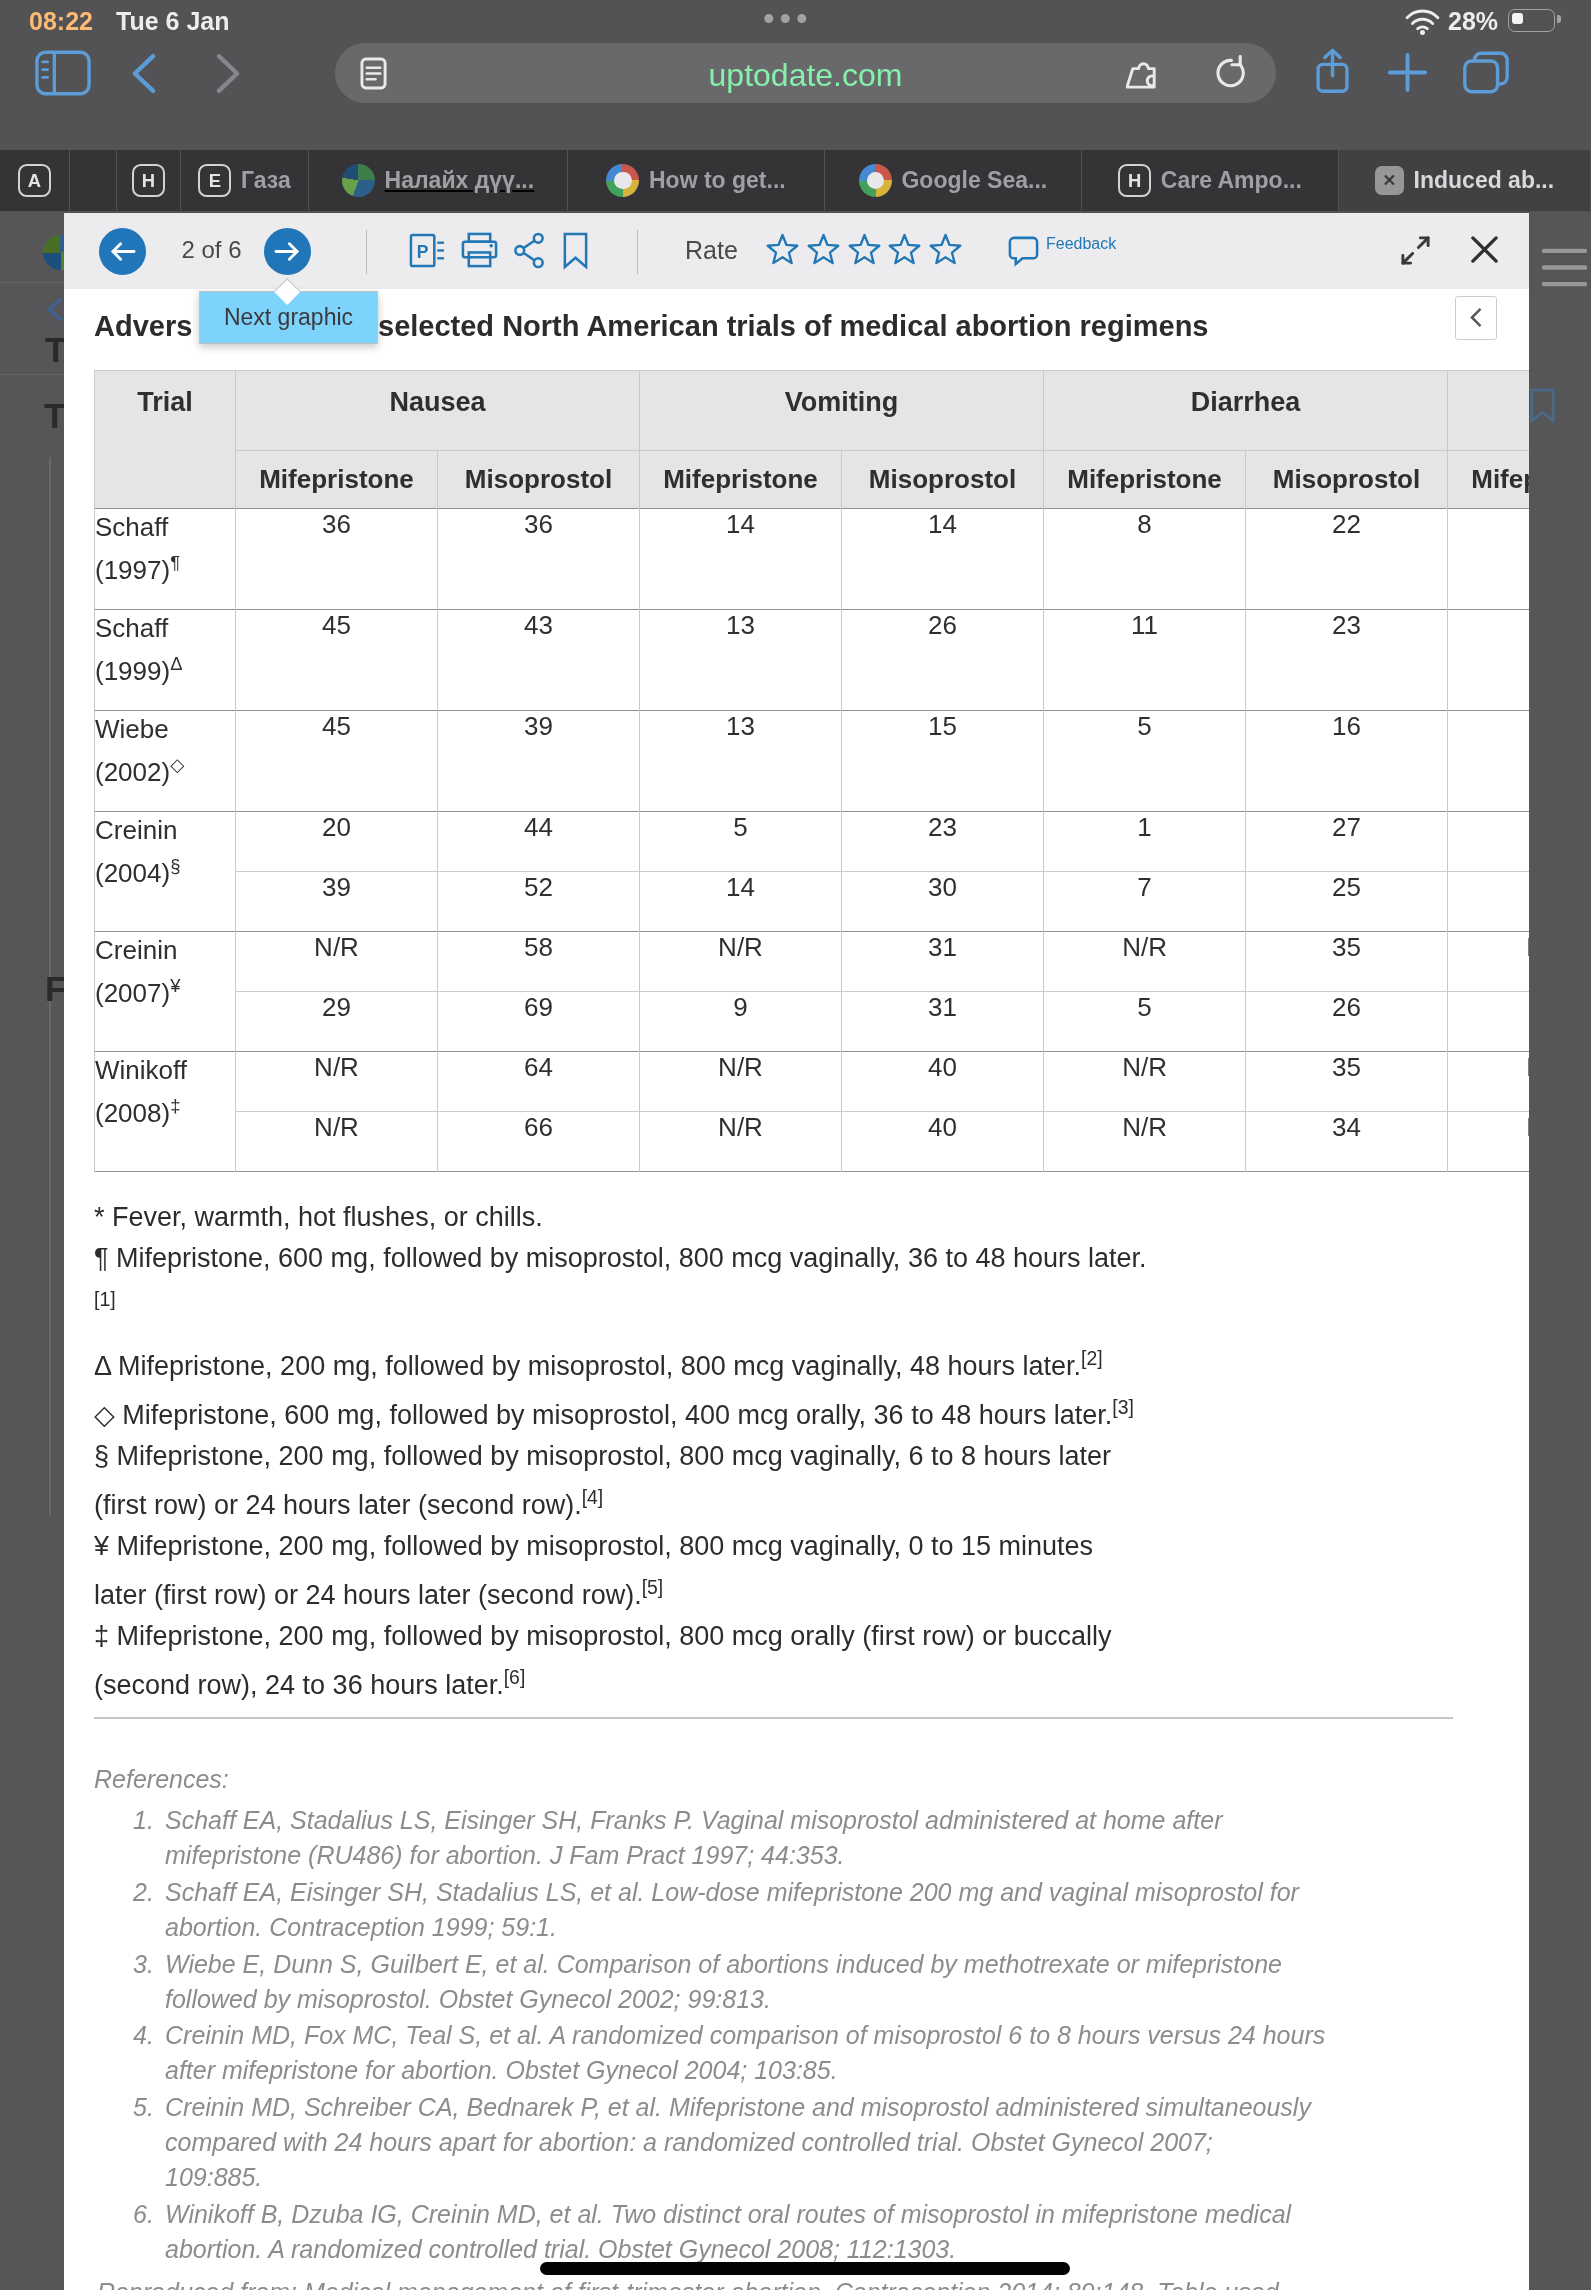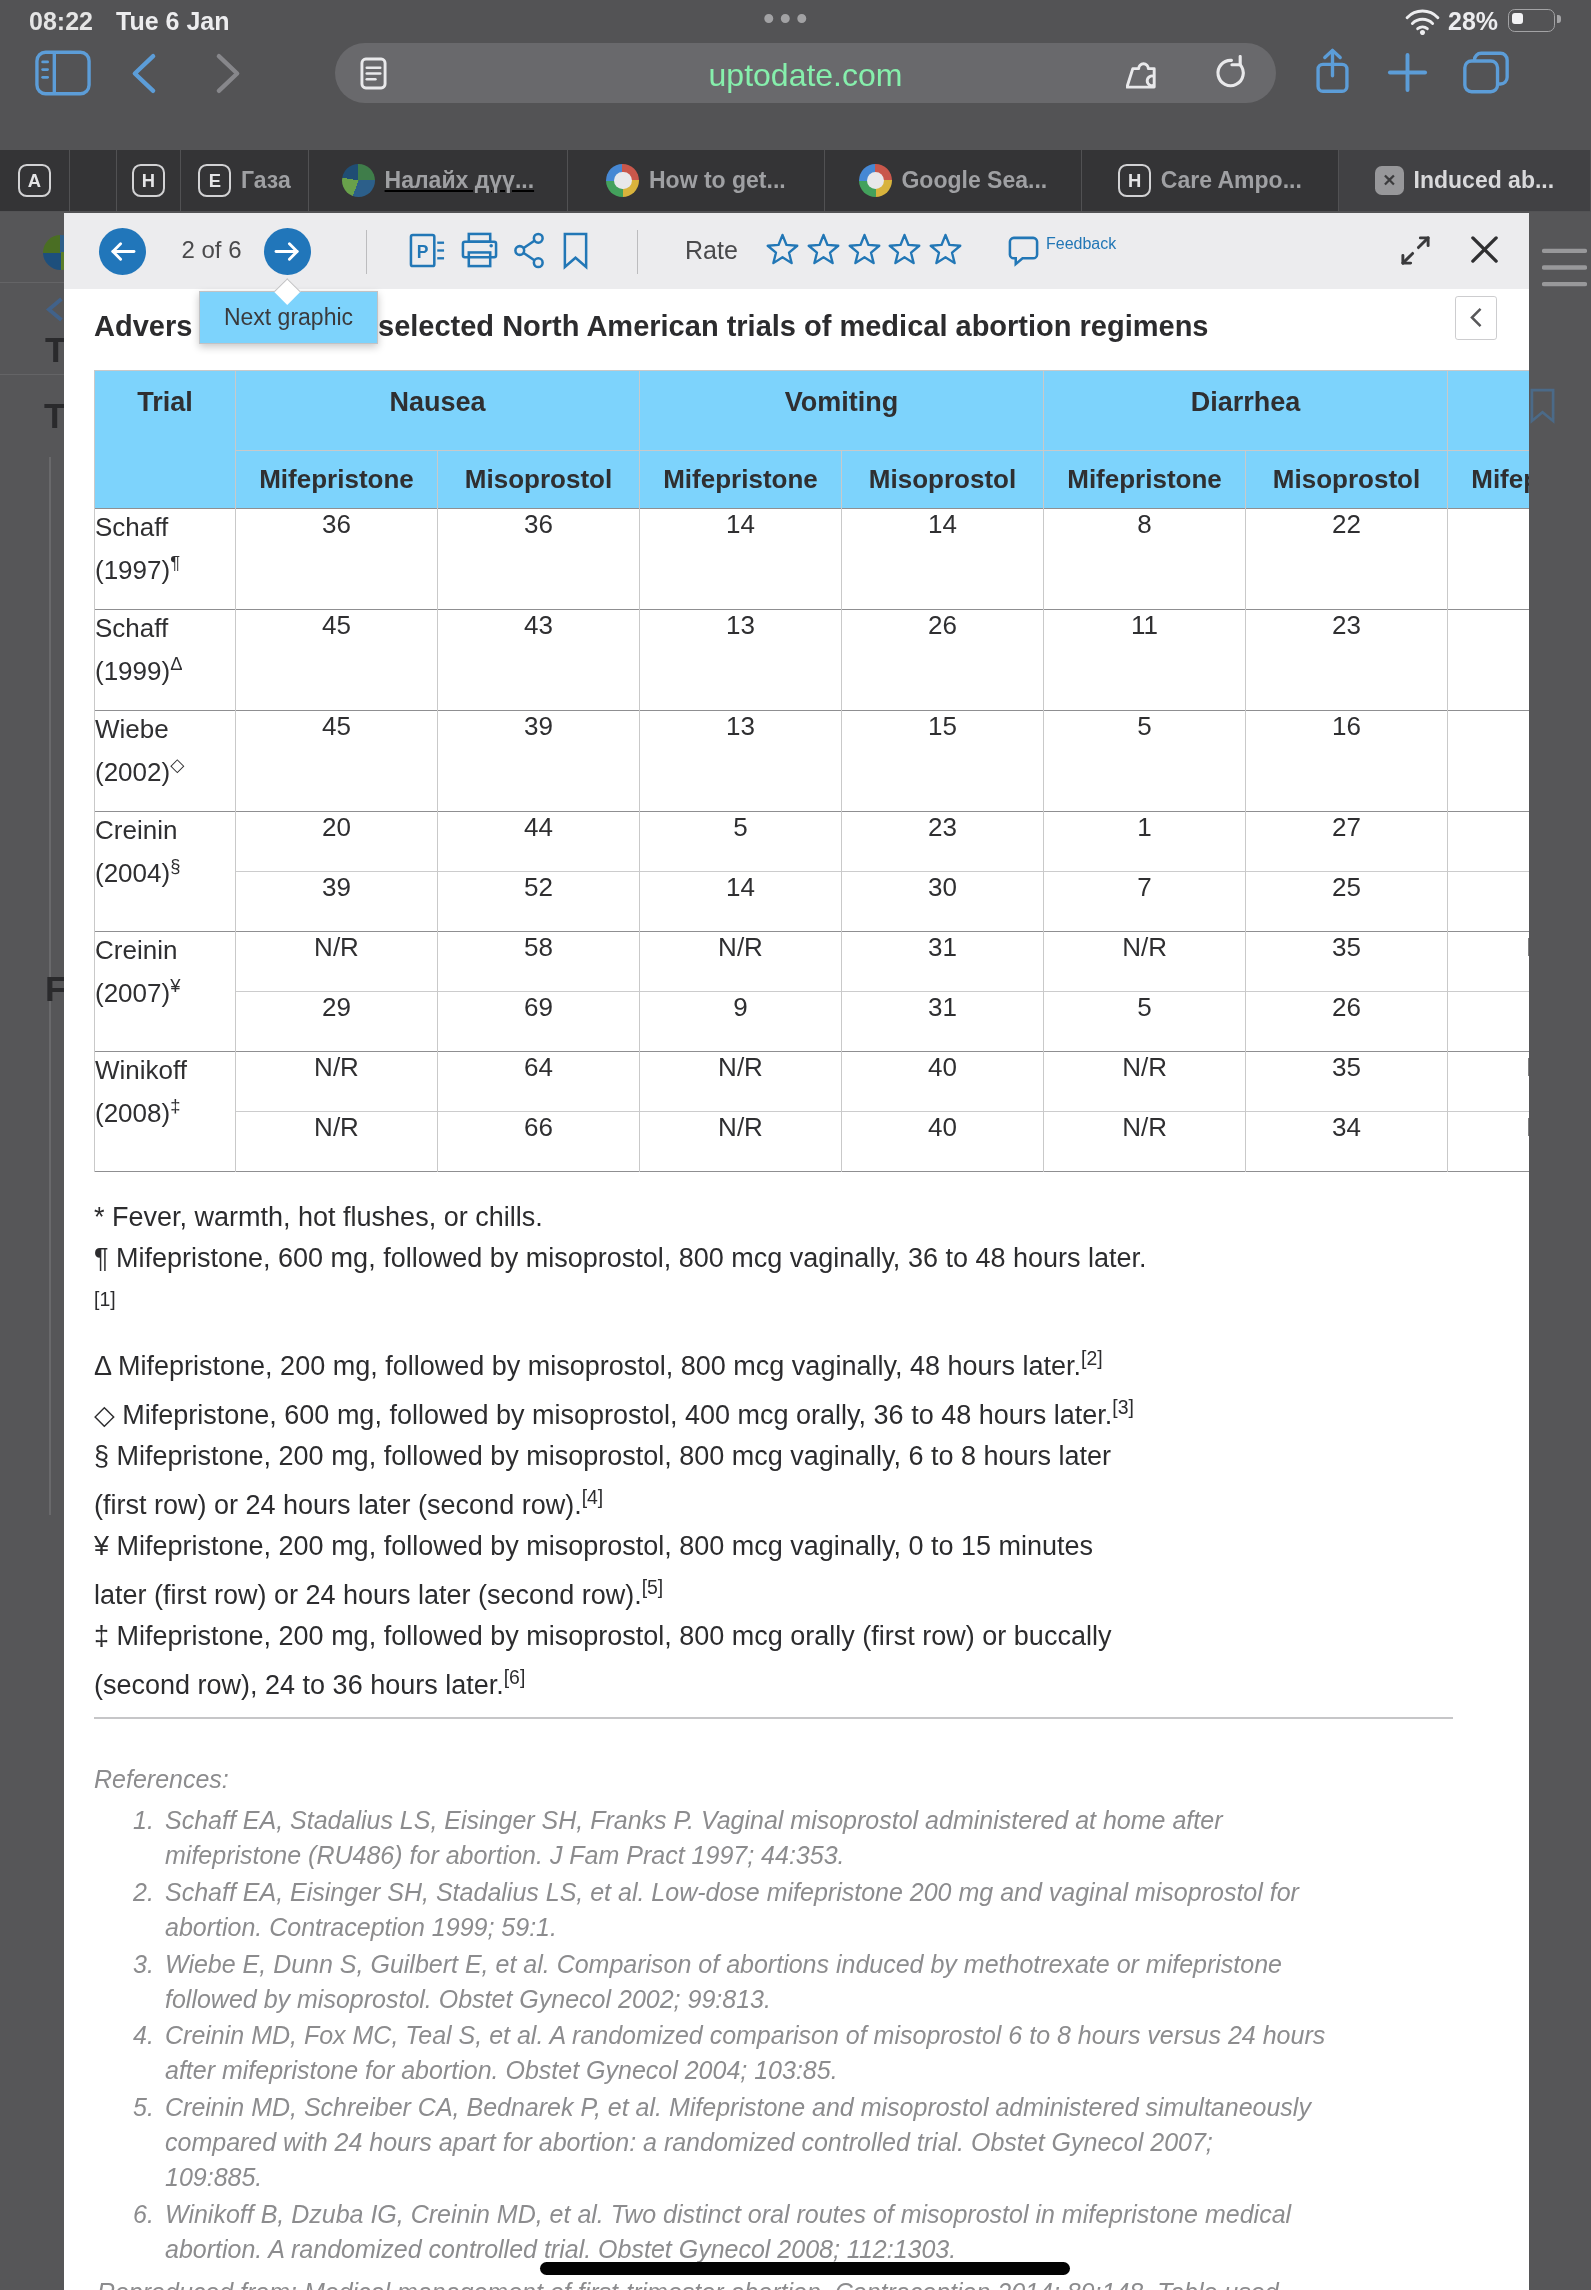--- a/index.html
+++ b/index.html
@@ -1,21 +1,21 @@
 <!DOCTYPE html>
 <html><head>
 <meta charset="utf-8">
 <style>
   html,body{margin:0;padding:0;}
   #screen{position:relative;width:1591px;height:2290px;overflow:hidden;
     background:#535355;font-family:"Liberation Sans",sans-serif;
     -webkit-font-smoothing:antialiased;}
   svg{display:block;}
   
-  .sb-time{position:absolute;left:29px;top:6.8px;font-size:25px;font-weight:700;color:#e5e5e5;}
+  .sb-time{position:absolute;left:29px;top:6.8px;font-size:25px;font-weight:700;color:#fdba74;}
   .sb-date{position:absolute;left:116px;top:6.8px;font-size:25px;font-weight:700;color:#ededef;}
   .sb-dots{position:absolute;left:763px;top:0px;font-size:33px;letter-spacing:4.9px;color:#a2a2a4;}
   .sb-wifi{position:absolute;left:1405px;top:8.7px;}
   .sb-batt-pct{position:absolute;left:1448px;top:6.8px;font-size:25px;font-weight:700;color:#ededef;}
   .battery{position:absolute;left:1508px;top:8.7px;width:45px;height:21.3px;border:1.9px solid #a3a3a5;border-radius:6.8px;}
   .battery .fill{position:absolute;left:2.9px;top:2.9px;width:11.6px;height:11.6px;background:#f2f2f4;border-radius:2.9px;}
   .battery .cap{position:absolute;right:-6.8px;top:4.9px;width:3.9px;height:8.7px;background:#a3a3a5;border-radius:0 2.9px 2.9px 0;}
   
   .nav-ic{position:absolute;top:50px;}
   .pill{position:absolute;left:335px;top:43px;width:941px;height:60px;border-radius:30px;background:#69696c;}
@@ -56,21 +56,21 @@
   .prev-graphic-btn{position:absolute;left:1391px;top:6.8px;width:40px;height:42px;background:#fff;border:1px solid #cdcdcf;border-radius:2.9px;display:grid;place-items:center;}
   .tooltip{position:absolute;left:135px;top:78px;width:177px;height:51px;background:#7dd3fc;border:1px solid #c2c2c4;
            box-shadow:0 2.9px 7.8px rgba(0,0,0,.22);z-index:6;display:grid;place-items:center;font-size:23px;color:#3a3a3c;}
   .tooltip .caret{position:absolute;left:78px;top:-9.7px;width:17.5px;height:17.5px;background:#fff;transform:rotate(45deg);
            border-left:1px solid #c2c2c4;border-top:1px solid #c2c2c4;}
   
   .twrap{position:absolute;left:30px;top:157px;}
   table.adv{border-collapse:collapse;table-layout:fixed;width:1554px;font-size:26px;color:#2f2f31;
             border:1px solid #c9c9c9;border-bottom:1.9px solid #8f8f91;}
   table.adv th,table.adv td{border-left:1px solid #c9c9c9;box-sizing:border-box;padding:0;}
-  table.adv th{background:#7dd3fc;font-weight:700;}
+  table.adv th{background:#e5e5e5;font-weight:700;}
   th.corner{background:#ececed;vertical-align:top;padding-top:15.5px;font-size:27px;}
   tr.gr1{height:80px;} tr.gr1 th{vertical-align:top;padding-top:15.5px;font-size:27px;}
   tr.gr2{height:58px;} tr.gr2 th{border-top:1px solid #c9c9c9;vertical-align:middle;}
   tr.tall{height:101px;} tr.sub{height:60px;}
   tbody td{text-align:center;vertical-align:top;padding-top:13.6px;background:#fff;}
   tbody tr.gs td{border-top:1.9px solid #8f8f91;}
   tbody tr.sr td{border-top:1px solid #cccccd;}
   td.trial{text-align:left;padding-left:13.6px;line-height:36px;}
   td.trial sup,th sup{font-size:18.4px;}
   

